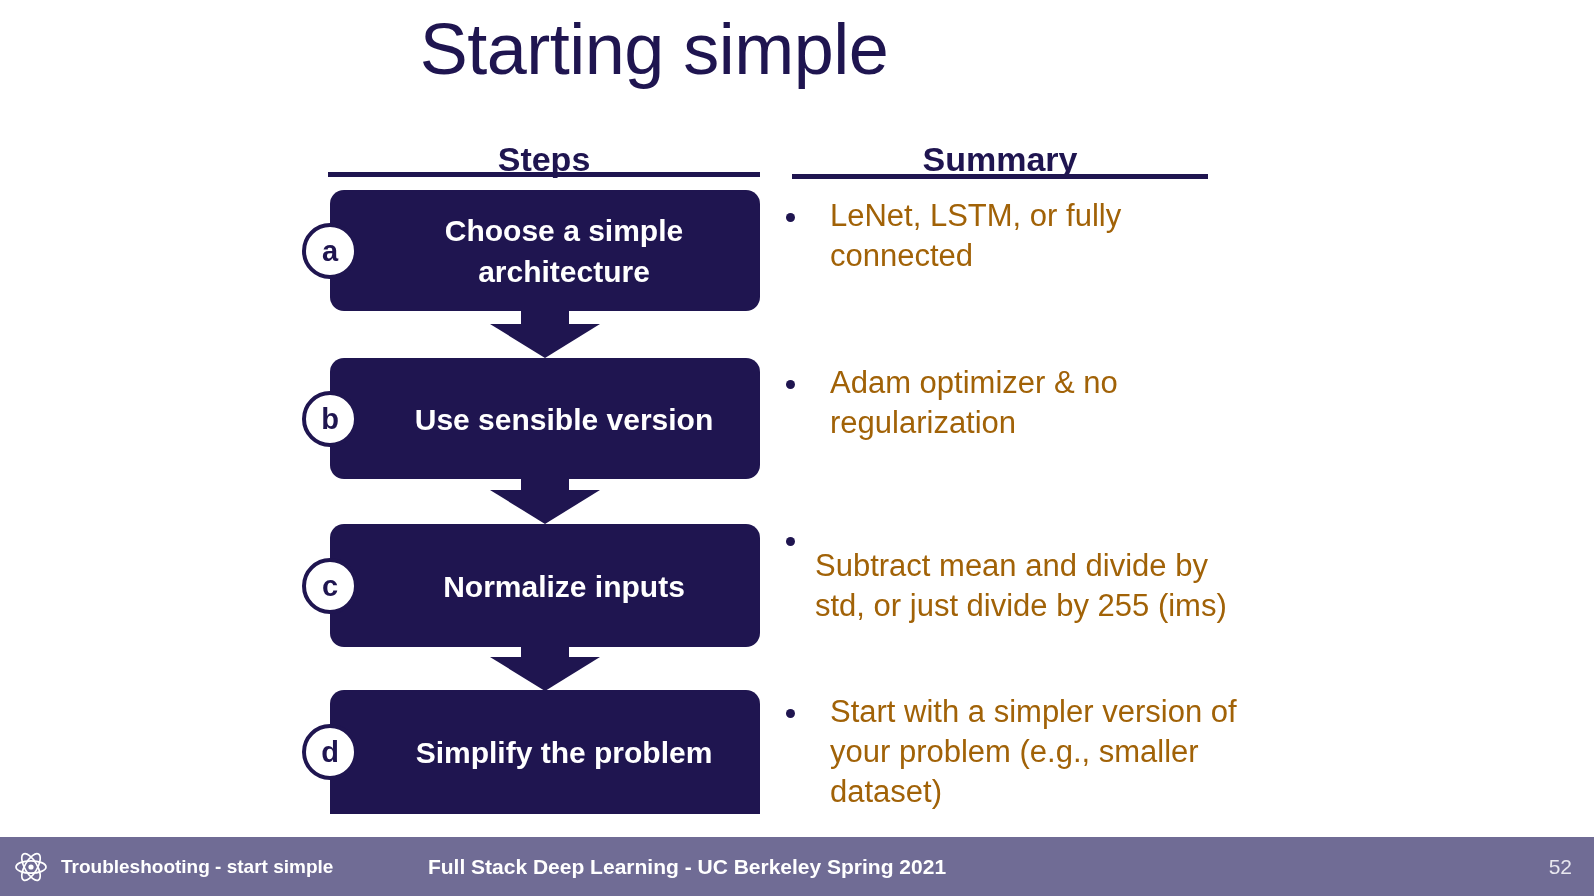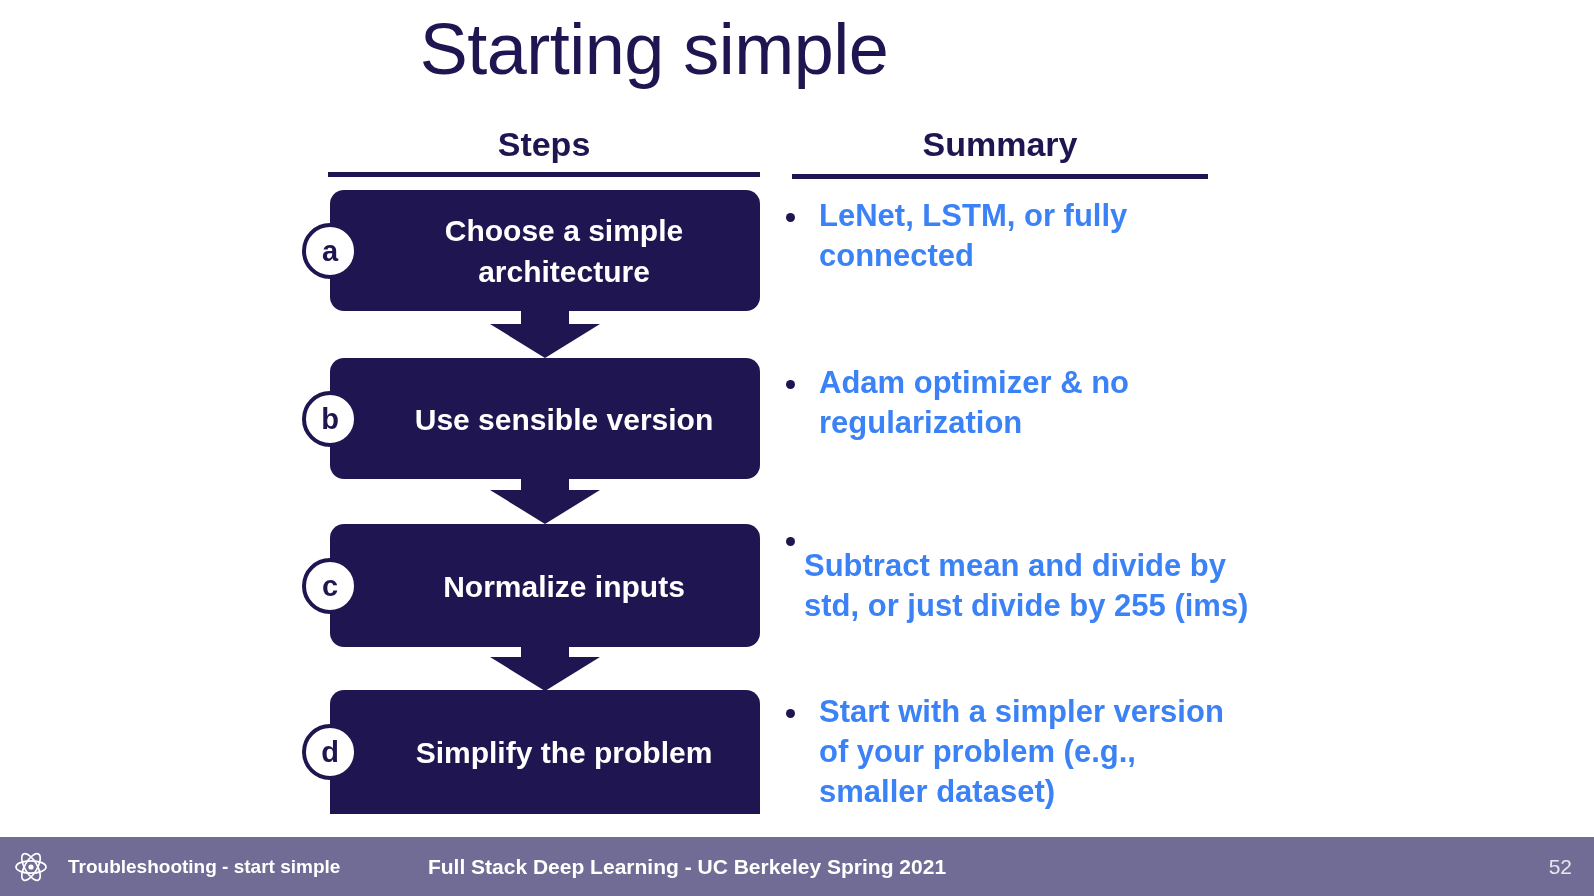--- a/index.html
+++ b/index.html
@@ -34,20 +34,21 @@
   }
 
   
   .col-header {
     position: absolute;
     font-size: 34px;
     font-weight: bold;
     color: #1f1550;
     text-align: center;
     line-height: 40px;
+    margin-top: 15px;
   }
   #steps-header   { left: 328px; top: 124px; width: 432px; }
   #summary-header { left: 792px; top: 124px; width: 416px; }
 
   .col-rule {
     position: absolute;
     height: 5px;
     background: #1f1550;
   }
   #steps-rule   { left: 328px; top: 172px; width: 432px; }
@@ -160,25 +161,24 @@
     flex: 0 0 auto;
     width: 9px;
     height: 9px;
     border-radius: 50%;
     background: #1f1550;
     margin-top: 17px;
     margin-left: 6px;
   }
   .bullet-text {
     flex: 1 1 auto;
-    margin-left: 24px;
-    color: #3b82f6;
+    margin-left: 35px;
+    color: #a16207;
     font-size: 31px;
     line-height: 40px;
-    font-weight: bold;
   }
   #bullet-1 { top: 10px; }
   #bullet-2 { top: 177px; }
   #bullet-3 { top: 334px; flex-direction: column; }
   #bullet-4 { top: 506px; }
 
   
   #footer {
     position: absolute;
     left: 0;
@@ -187,21 +187,21 @@
     height: 59px;
     background: #706c95;
   }
   #footer-left {
     position: absolute;
     left: 14px;
     top: 0;
     height: 59px;
     display: flex;
     align-items: center;
-    gap: 20px;
+    gap: 13px;
   }
   #footer-left-text {
     color: #ffffff;
     font-size: 19px;
     font-weight: bold;
     white-space: nowrap;
   }
   #footer-center {
     position: absolute;
     left: 0;

